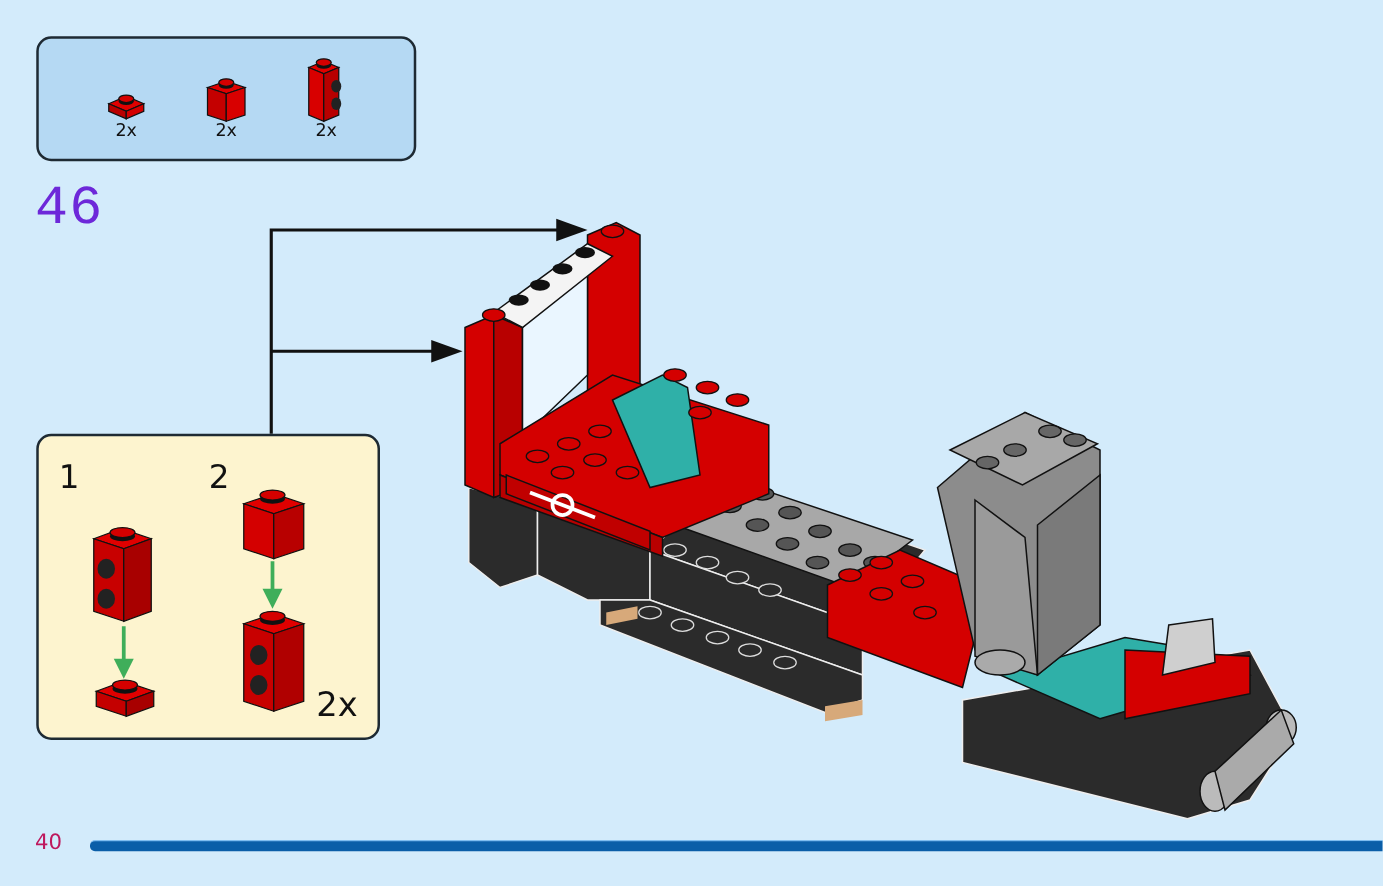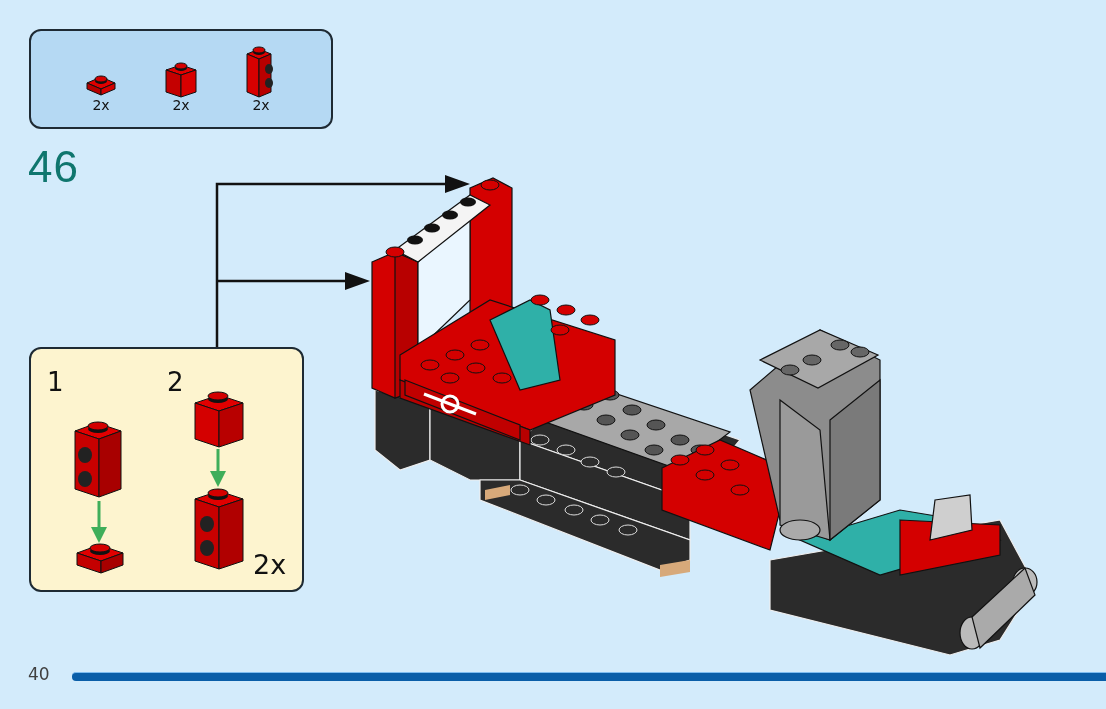--- a/index.html
+++ b/index.html
@@ -1,26 +1,26 @@
 <!DOCTYPE html>
 <html><head>
 <meta charset="utf-8">
 <style>
   html, body { margin:0; padding:0; }
   body { width:1106px; height:709px; background:#d3ebfb; position:relative; overflow:hidden; font-family:"DejaVu Sans", sans-serif; }
   .parts-box { position:absolute; left:29px; top:29px; width:304px; height:100px; background:#b5d9f3; border:2px solid #1e2a33; border-radius:12px; box-sizing:border-box; }
   .part { position:absolute; text-align:center; }
   .part .qty { position:absolute; font-size:14px; color:#111; width:40px; left:50%; margin-left:-20px; }
-  .step-num { position:absolute; left:28px; top:142px; font-size:44px; color:#0f766e; font-family:Liberation Sans, sans-serif; letter-spacing:1px; }
+  .step-num { position:absolute; left:28px; top:142px; font-size:44px; color:#6d28d9; font-family:Liberation Mono, monospace; letter-spacing:1px; }
   .sub-box { position:absolute; left:29px; top:347px; width:275px; height:245px; background:#fdf4cf; border:2px solid #1e2a33; border-radius:12px; box-sizing:border-box; }
   .sub-label { position:absolute; font-size:26px; color:#111; }
   .sub-mult { position:absolute; font-size:27px; color:#111; }
   .callout { position:absolute; left:0; top:0; }
   .model { position:absolute; left:0; top:0; }
-  .page-num { position:absolute; left:28px; top:664px; font-size:17px; color:#404040; }
+  .page-num { position:absolute; left:28px; top:664px; font-size:17px; color:#be185d; }
   .progress { position:absolute; left:72px; top:672px; width:1040px; height:8px; background:#0a5ea8; border-radius:4px 0 0 4px; border-top:1px solid #7fbdf0; }
 </style>
 </head>
 <body>
 
 <div class="parts-box">
   <div class="part" style="left:50px;top:38px;width:40px;height:60px;">
     <svg width="40" height="32" viewBox="0 0 40 32">
       <polygon points="6,14 20,8 34,14 20,20" fill="#e00000" stroke="#111" stroke-width="1"></polygon>
       <polygon points="6,14 20,20 20,26 6,20" fill="#b80000" stroke="#111" stroke-width="1"></polygon>

